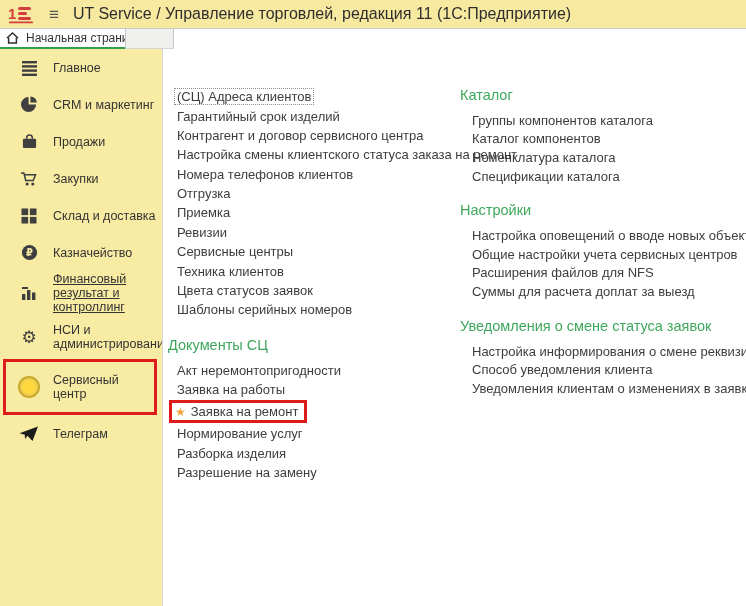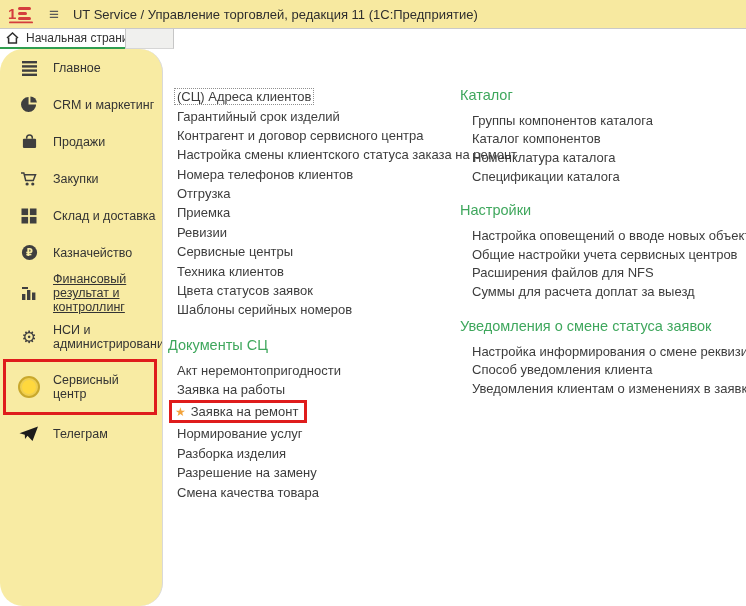--- a/index.html
+++ b/index.html
@@ -9,41 +9,41 @@
     background:#ffffff; color:#3d3d3d; position:relative;
   }
 
   
   .titlebar {
     height:29px; background:#f7e9a0; border-bottom:1px solid #c9c9c9;
     display:flex; align-items:center; padding:0 8px;
   }
   .logo { display:flex; align-items:flex-end; margin-right:14px; }
   .hamburger { font-size:17px; color:#5a5a5a; margin-right:14px; line-height:1; cursor:pointer; }
-  .app-title { font-size:13px; color:#2e2e2e; }
+  .app-title { font-size:16px; color:#2e2e2e; }
 
   
   .tabbar { height:20px; background:#ffffff; display:flex; align-items:stretch; }
   .tab {
     width:125px; background:#ffffff; border-bottom:2px solid #2f9e4f;
     display:flex; align-items:center; padding:0 6px; gap:7px; cursor:pointer;
   }
   .tab-label { font-size:12px; color:#333; white-space:nowrap; }
   .tab-stub {
     width:49px; background:#f0f0ee;
     border-left:1px solid #c6c6c6; border-right:1px solid #c6c6c6; border-bottom:1px solid #d6d6d6;
   }
 
   
   .app-body { display:flex; height:557px; }
 
   
   .sidebar {
     width:163px; background:#f8eba3; border-right:1px solid #d9d9d9;
-    padding-top:0; flex:none; overflow:hidden;border-radius:23px;
+    padding-top:0; flex:none; overflow:hidden;
   }
   .sb-item {
     height:37px; display:flex; align-items:center; padding-left:18px; cursor:pointer;
   }
   .sb-item.two { height:44px; }
   .sb-item.hl {
     height:56px; border:3px solid #df1c1c; margin:0 5px 0 3px; padding-left:12px;
   }
   .sb-icon {
     width:22px; height:22px; flex:none; margin-right:13px;
@@ -229,21 +229,21 @@
             <a class="link"><span class="link-text">Техника клиентов</span></a>
             <a class="link"><span class="link-text">Цвета статусов заявок</span></a>
             <a class="link"><span class="link-text">Шаблоны серийных номеров</span></a>
           </div>
   </div>
         <div class="sec">
     <div class="sec-header">Документы СЦ</div>
     <div class="sec-items"><a class="link"><span class="link-text">Акт неремонтопригодности</span></a><a class="link"><span class="link-text">Заявка на работы</span></a><a class="link redbox">
               <span class="star">★</span>
               <span class="link-text">Заявка на ремонт</span>
-            </a><a class="link"><span class="link-text">Нормирование услуг</span></a><a class="link"><span class="link-text">Разборка изделия</span></a><a class="link"><span class="link-text">Разрешение на замену</span></a><a class="link"><span class="link-text">Смена качества товара</span></a></div>
+            </a><a class="link"><span class="link-text">Нормирование услуг</span></a><a class="link"><span class="link-text">Разборка изделия</span></a><a class="link"><span class="link-text">Разрешение на замену</span></a></div>
   </div>
       </div>
     <div class="col col2">
         <div class="sec">
     <div class="sec-header">Каталог</div>
     <div class="sec-items">
             <a class="link"><span class="link-text">Группы компонентов каталога</span></a>
             <a class="link"><span class="link-text">Каталог компонентов</span></a>
             <a class="link"><span class="link-text">Номенклатура каталога</span></a>
             <a class="link"><span class="link-text">Спецификации каталога</span></a>

